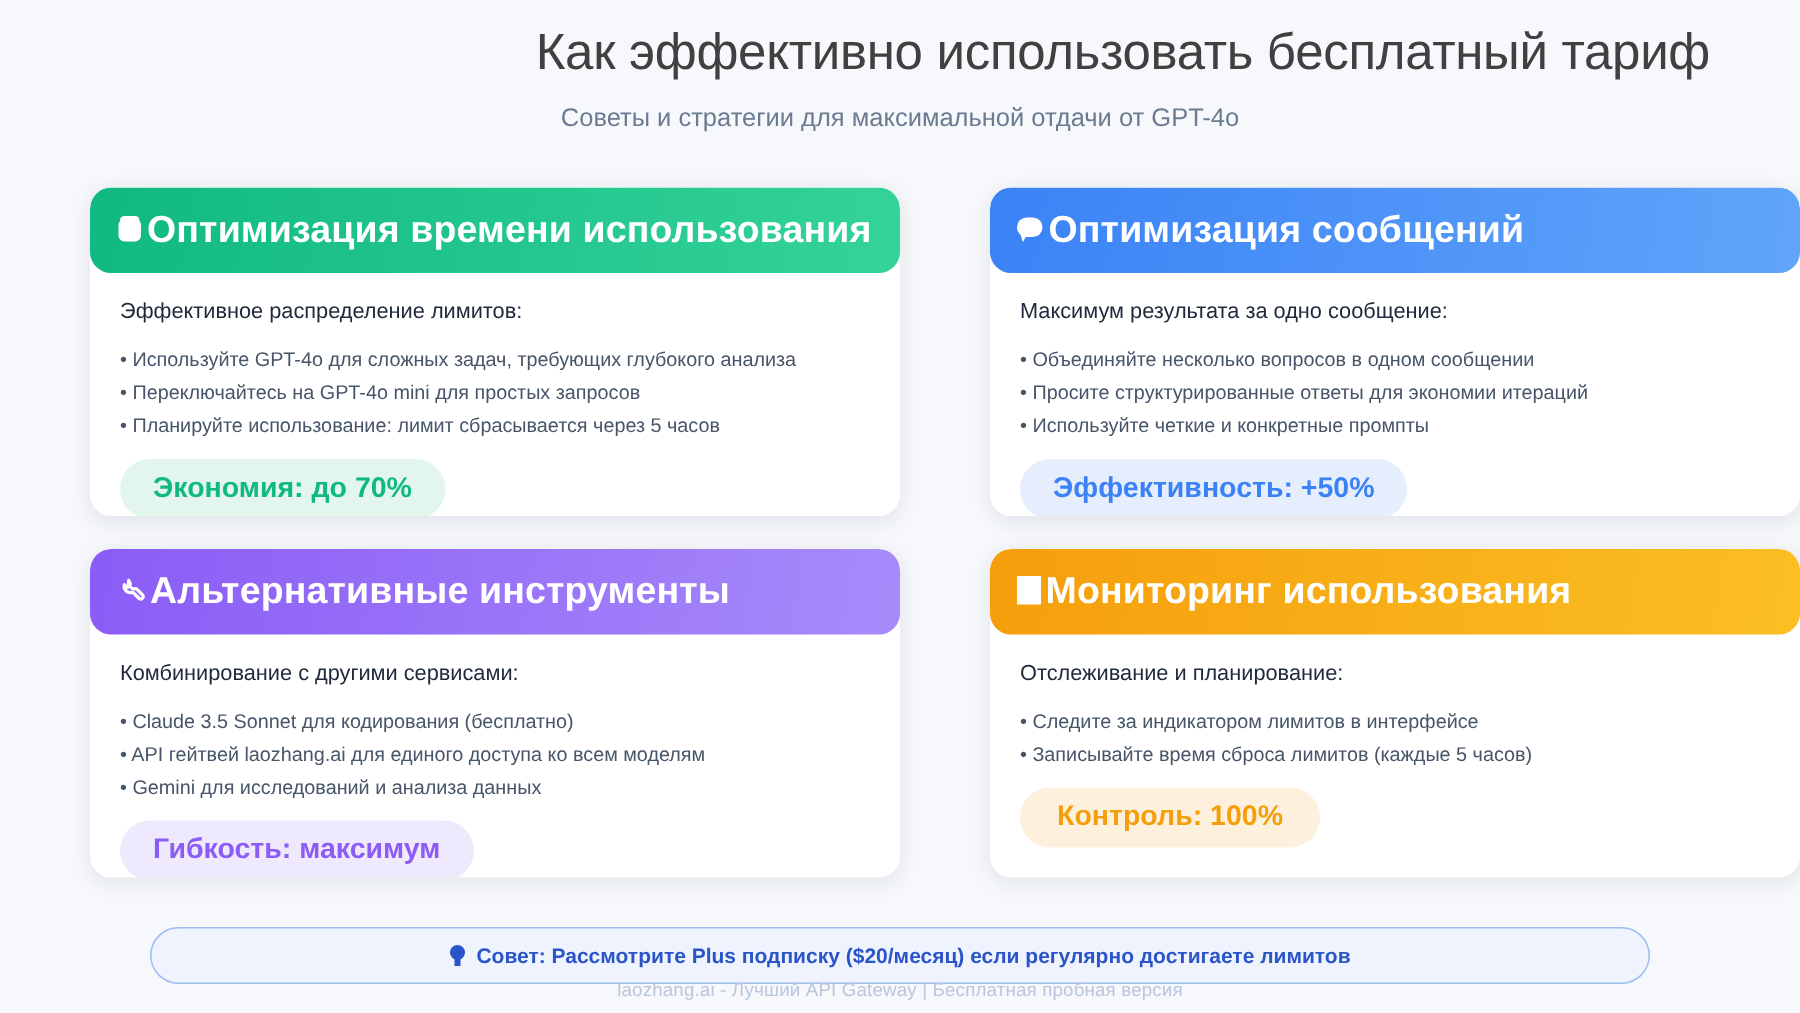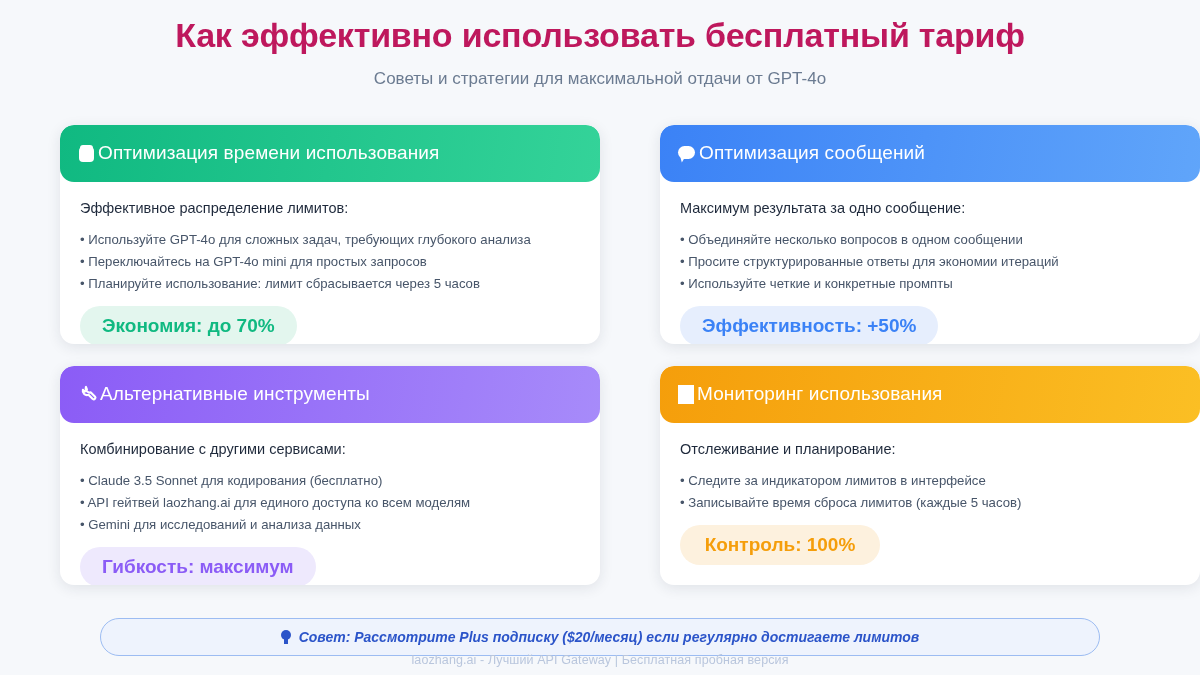--- a/index.html
+++ b/index.html
@@ -24,24 +24,25 @@
   }
 
   
   .header {
     text-align: center;
     padding-top: 14px;
   }
 
   .page-title {
     font-size: 34px;
-    font-weight: bold;
-    color: #be185d;
+    font-weight: normal;
+    color: #404040;
     letter-spacing: -0.2px;
     line-height: 1.25;
+    text-align: right;
   }
 
   .page-subtitle {
     font-size: 17px;
     color: #6b7b91;
     margin-top: 12px;
     font-weight: normal;
   }
 
   
@@ -74,22 +75,22 @@
 
   .card-header-icon {
     font-size: 19px;
     line-height: 1;
     color: #ffffff;
     margin-right: 1px;
     display: inline-block;
   }
 
   .card-header-title {
-    font-size: 19px;
-    font-weight: normal;
+    font-size: 25px;
+    font-weight: bold;
     color: #ffffff;
     letter-spacing: 0.1px;
   }
 
   .card-body {
     padding: 18px 20px 0 20px;
     flex: 1;
     display: flex;
     flex-direction: column;
   }
@@ -146,21 +147,20 @@
     top: 618px;
     width: 1000px;
     height: 38px;
     background: #eef3fd;
     border: 1.5px solid #9cbcf2;
     border-radius: 19px;
     display: flex;
     align-items: center;
     justify-content: center;
     gap: 5px;
-    font-style: italic;
   }
 
   .tip-icon {
     font-size: 14px;
     color: #2b54c9;
     line-height: 1;
   }
 
   .tip-text {
     font-size: 14px;

